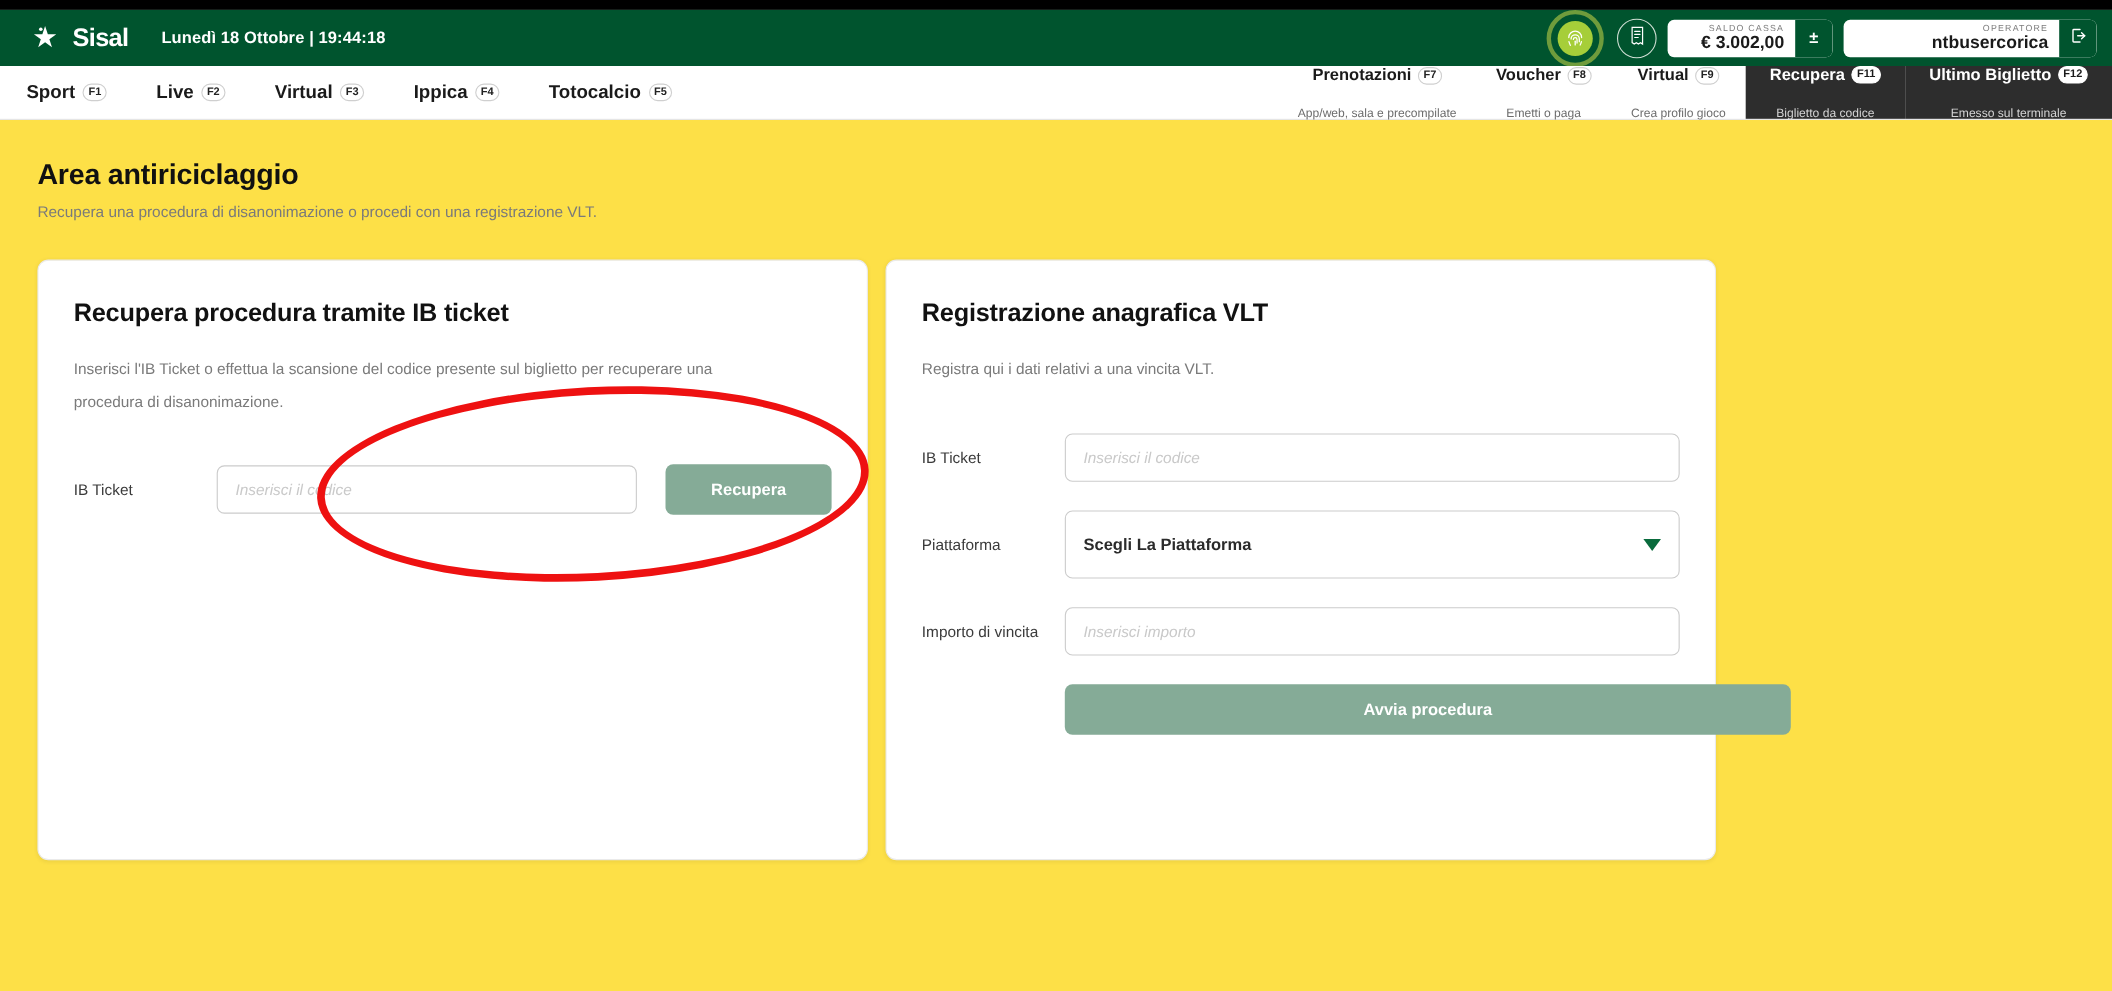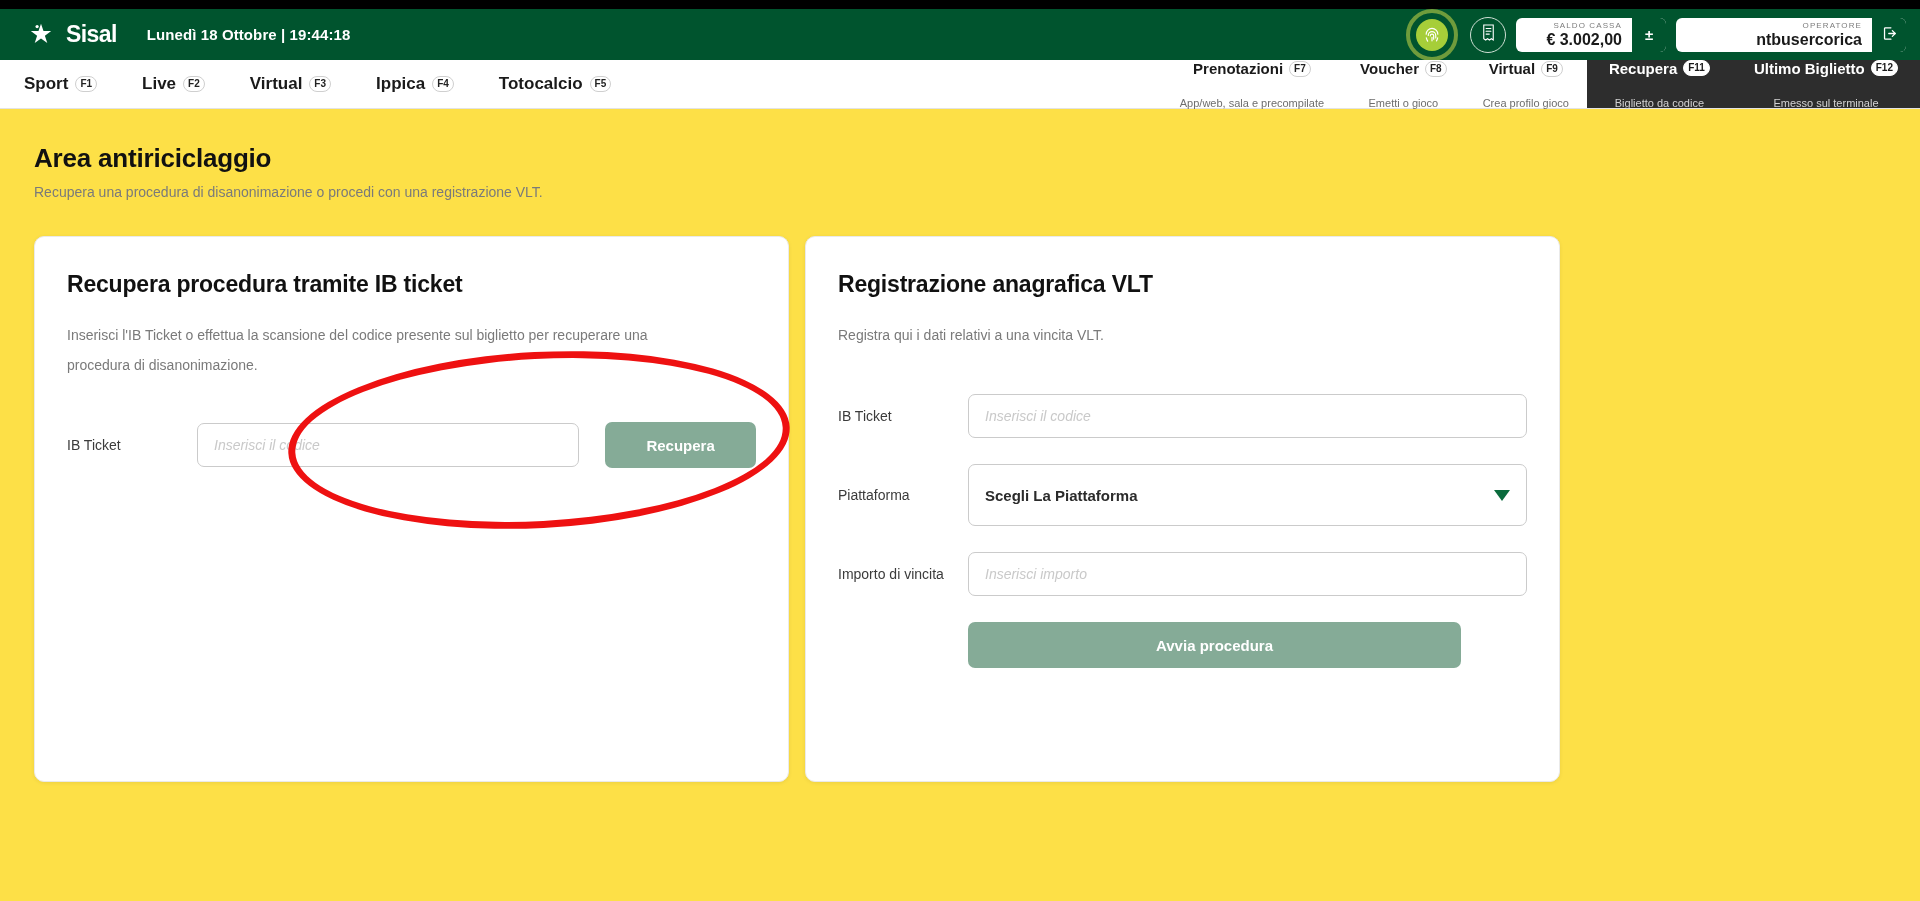--- a/index.html
+++ b/index.html
@@ -137,21 +137,21 @@
   .select-box {
     width: 560px; height: 62px; border: 1px solid #cbcbcb; border-radius: 7px;
     background: #fff; display: flex; align-items: center; padding: 0 16px;
     justify-content: space-between; cursor: pointer;
   }
   .select-value { font-size: 15px; font-weight: bold; color: #2b2b2b; }
   .caret {
     width: 0; height: 0; border-left: 8px solid transparent; border-right: 8px solid transparent;
     border-top: 11px solid #0a6b3d;
   }
-  .btn-avvia { width: 493px; height: 46px; margin-left: 130px; margin-top: 26px; }
+  .btn-avvia { width: 660px; height: 46px; margin-left: 130px; margin-top: 26px; }
 
   
   .annotation {
     position: absolute; left: 288px; top: 352px; width: 502px; height: 176px;
     border: 7px solid #ee1111; border-radius: 50%; pointer-events: none; z-index: 50;
     transform: rotate(-3deg);
   }
 </style>
 </head>
 <body>
@@ -253,21 +253,21 @@
           <span class="nav-stack-title">Prenotazioni</span>
           <span class="fkey">F7</span>
         </div>
         <span class="nav-stack-sub">App/web, sala e precompilate</span>
       </div>
       <div class="nav-stack">
         <div class="nav-stack-top">
           <span class="nav-stack-title">Voucher</span>
           <span class="fkey">F8</span>
         </div>
-        <span class="nav-stack-sub">Emetti o gioco</span>
+        <span class="nav-stack-sub">Emetti o paga</span>
       </div>
       <div class="nav-stack">
         <div class="nav-stack-top">
           <span class="nav-stack-title">Virtual</span>
           <span class="fkey">F9</span>
         </div>
         <span class="nav-stack-sub">Crea profilo gioco</span>
       </div>
 
       <div class="nav-dark">

